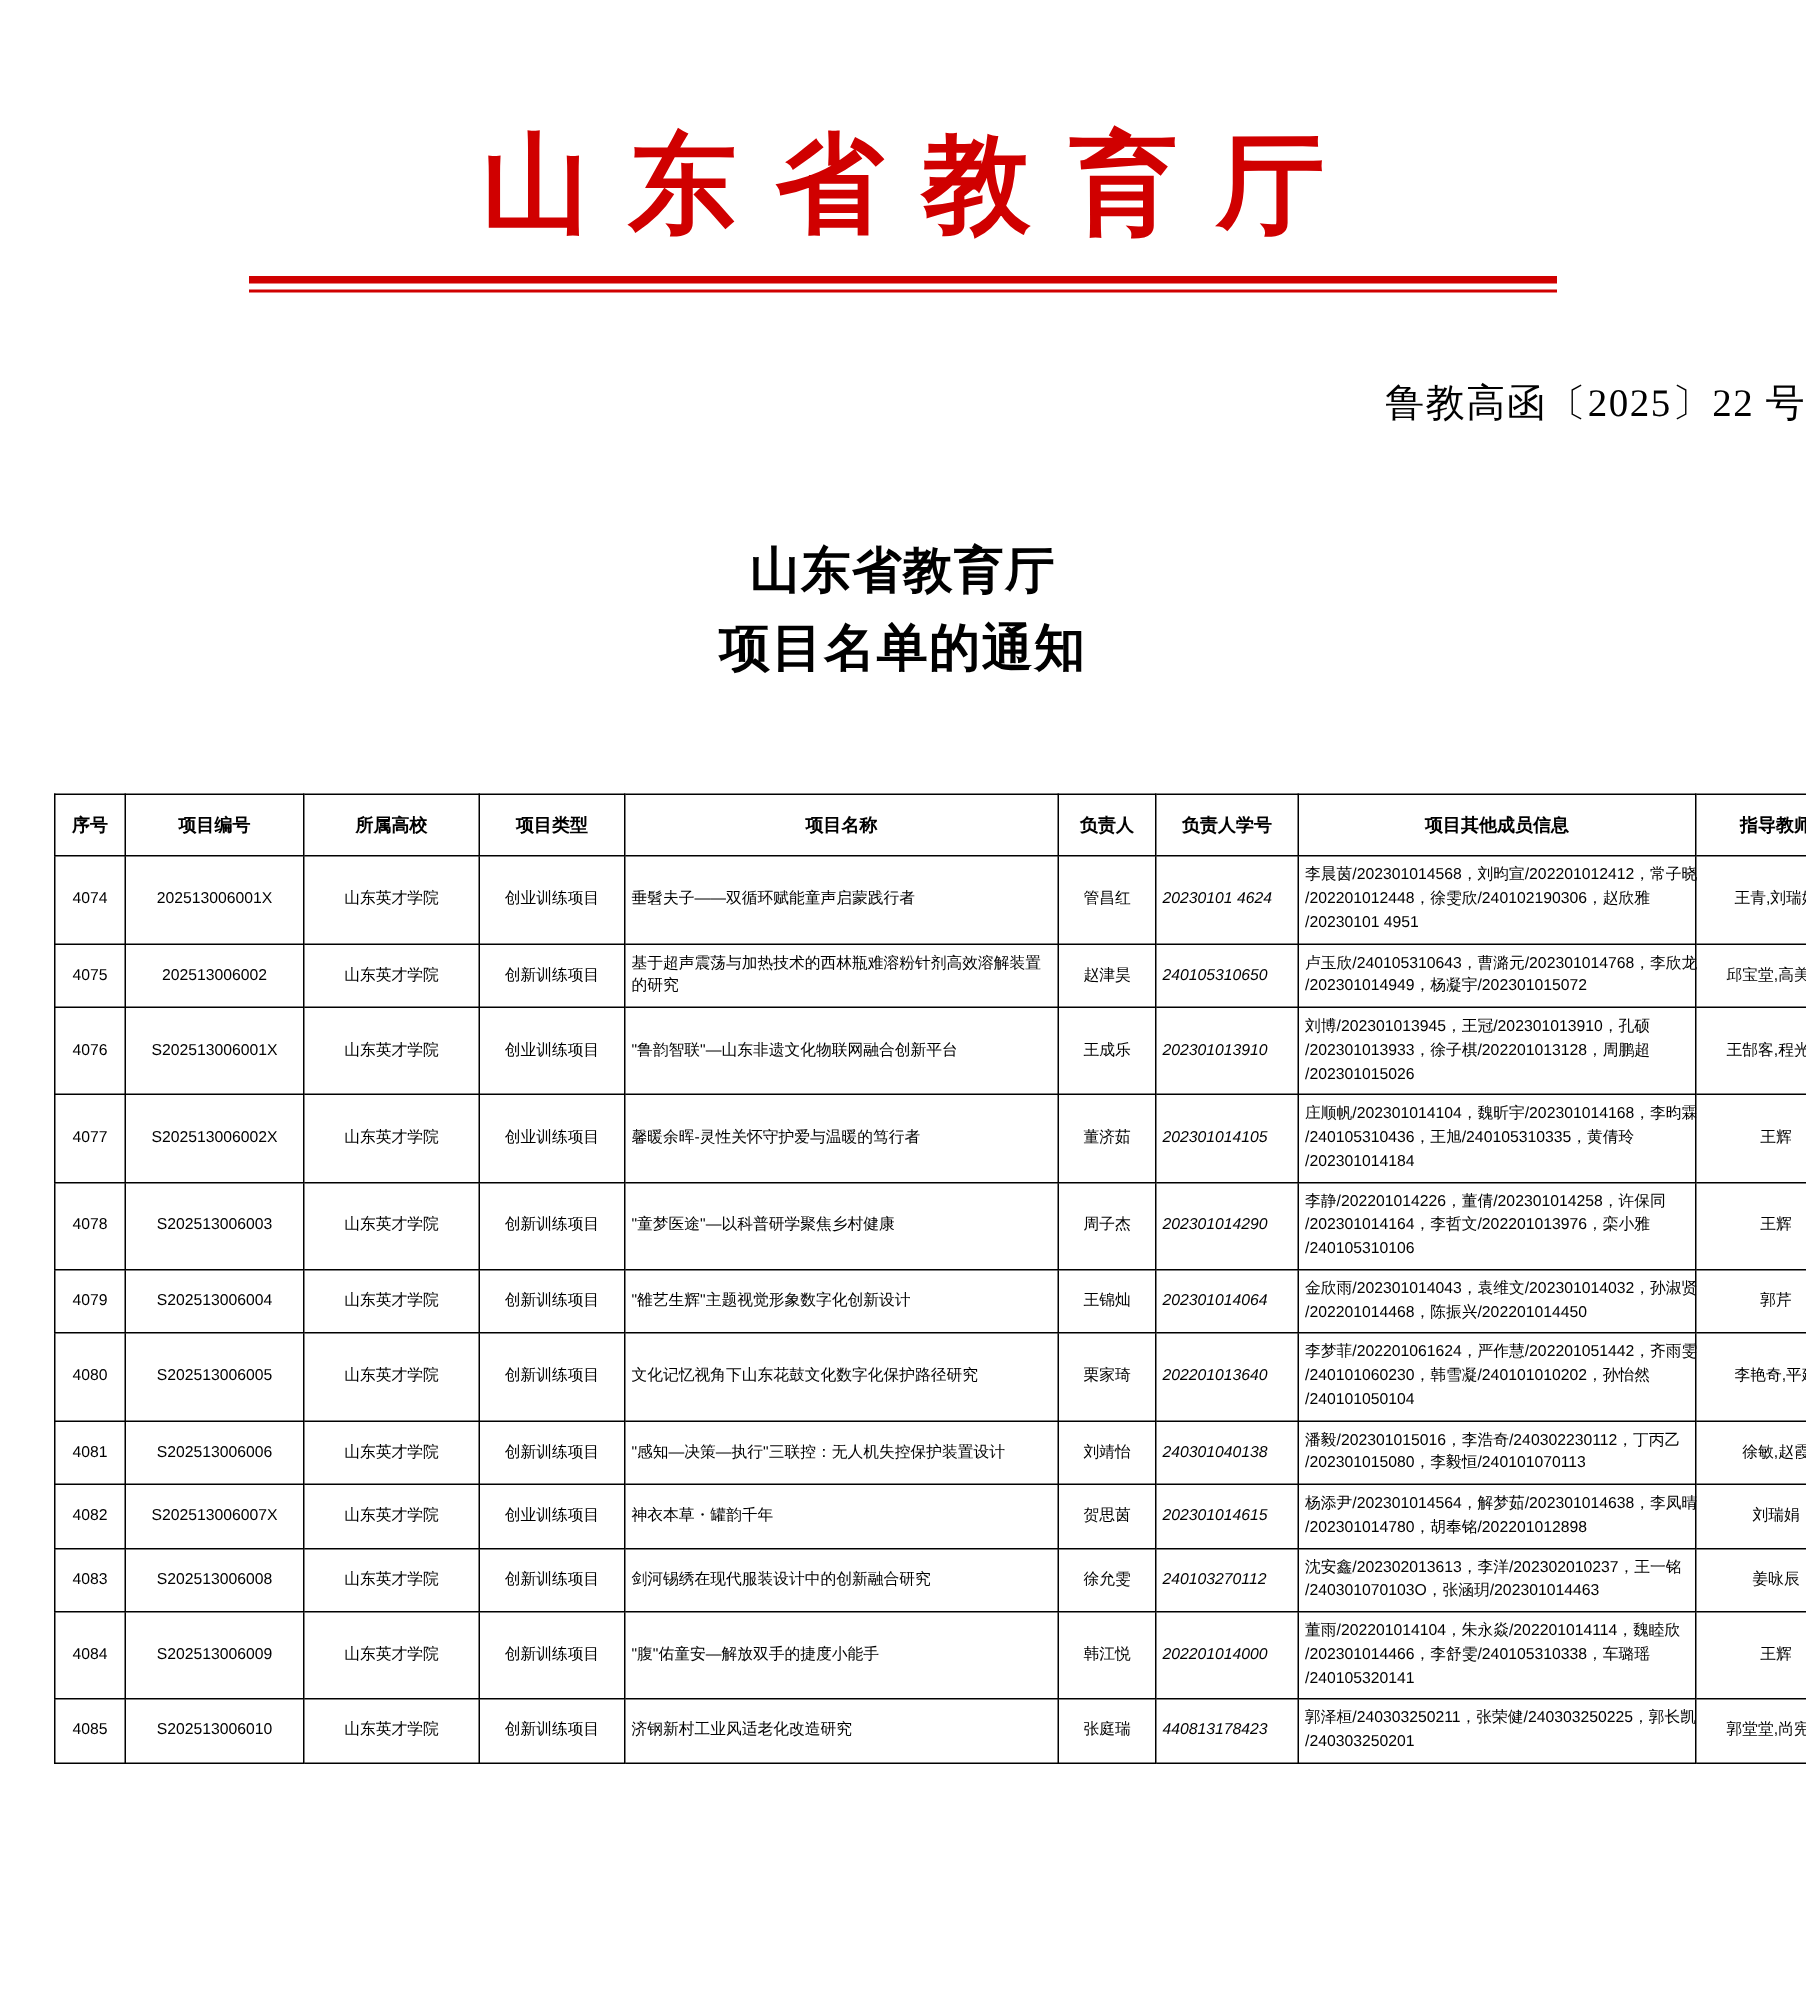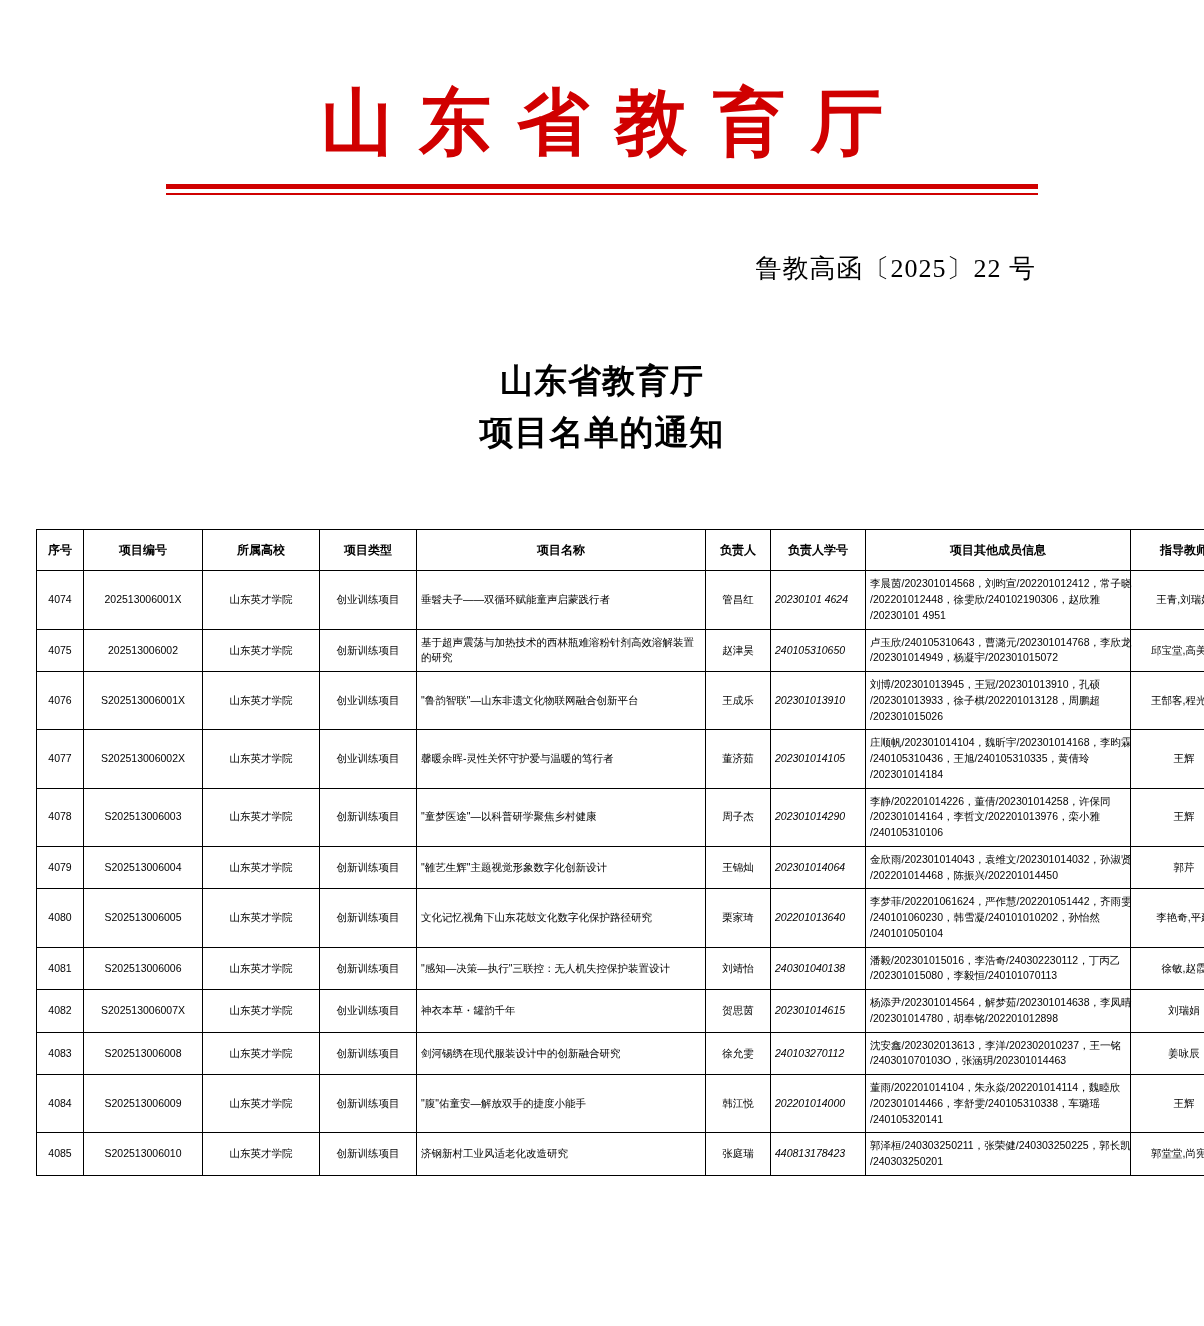--- a/index.html
+++ b/index.html
@@ -44,21 +44,20 @@
   }
   .masthead-rule-thin {
     height: 2px;
     background: #d00000;
     margin-top: 4px;
   }
 
   
   .doc-number {
     text-align: right;
-    padding-right: 168px;
     margin-top: 56px;
     font-size: 26px;
     letter-spacing: 1px;
     font-family: "Liberation Serif", "DejaVu Serif", serif;
   }
 
   
   .title-block {
     text-align: center;
     margin-top: 70px;

